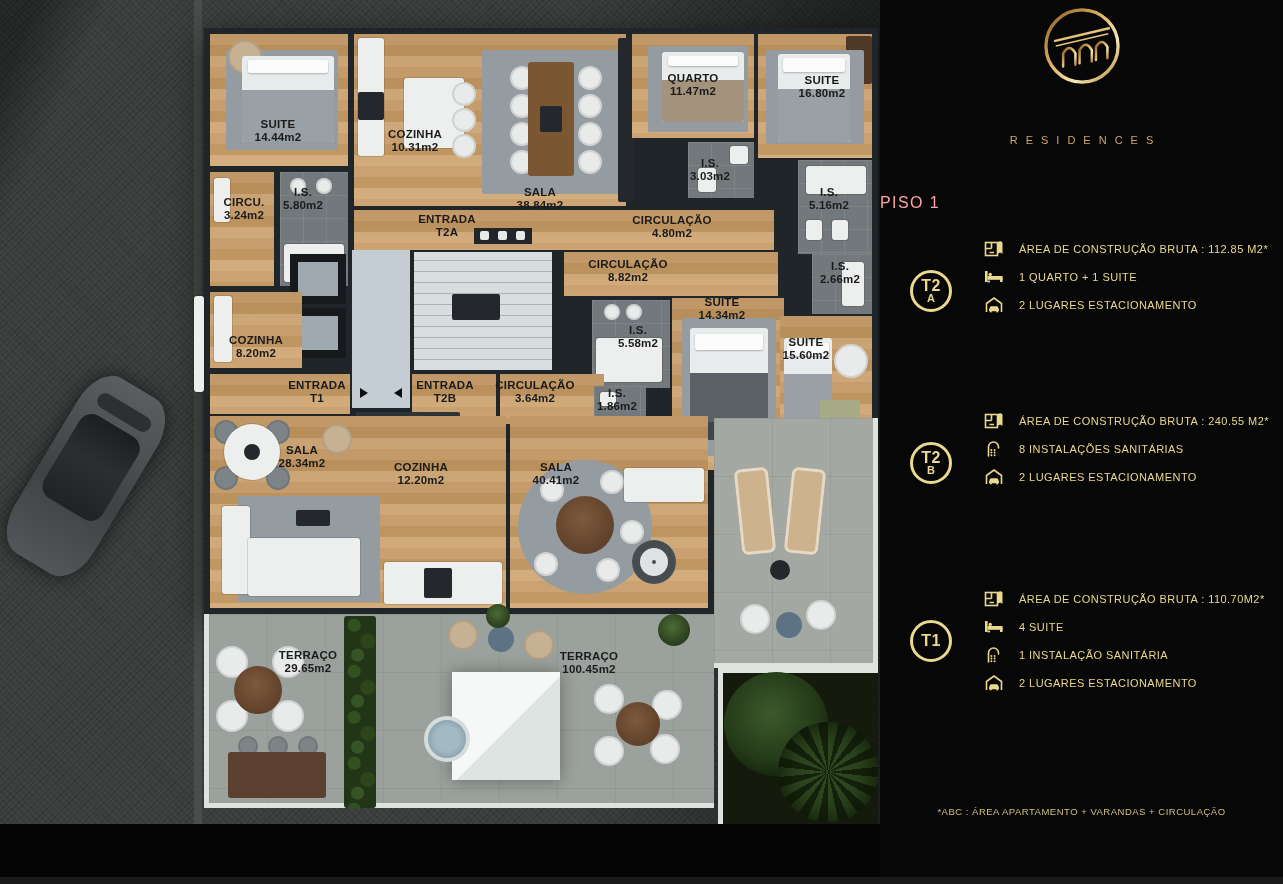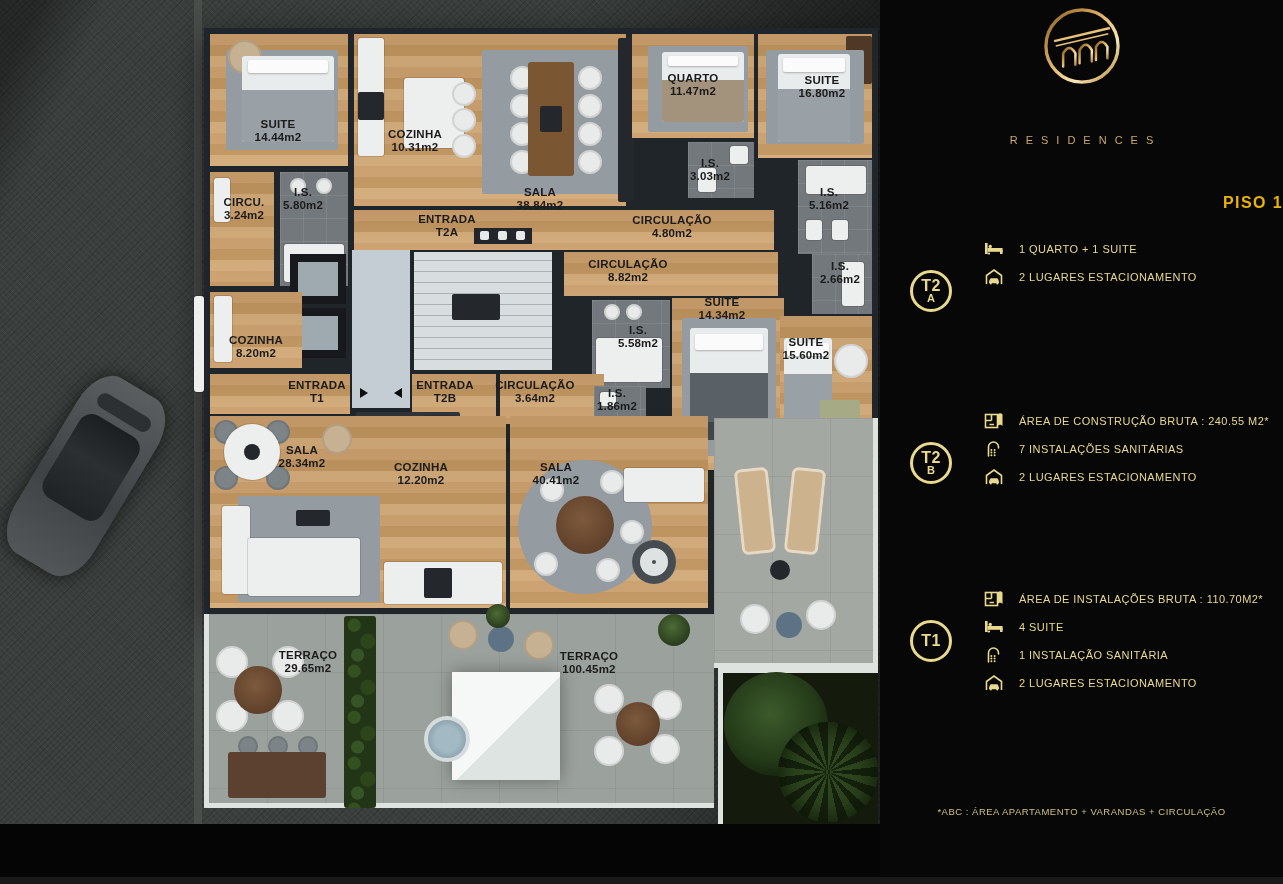--- a/index.html
+++ b/index.html
@@ -93,22 +93,22 @@
   .rlabel span{display:block;}
 
   
   .panel{position:absolute;left:880px;top:0;width:403px;height:884px;background:#070707;z-index:10;color:#e9d98e;}
   .logo{position:absolute;left:50%;top:5px;transform:translateX(-50%);}
   .brand{position:absolute;top:82px;width:100%;text-align:center;font-size:38px;font-weight:700;letter-spacing:1px;
          background:linear-gradient(93deg,#8a5c1a,#d3a44c 30%,#f5e4ac 52%,#e2bf74 66%,#a4762c 92%);
          -webkit-background-clip:text;background-clip:text;color:transparent;-webkit-text-fill-color:transparent;}
   .residences{position:absolute;top:134px;width:100%;text-align:center;font-size:11px;font-weight:400;
          letter-spacing:8px;padding-left:8px;color:#c9a96c;}
-  .piso{position:absolute;top:194px;width:100%;text-align:right;font-size:16px;font-weight:700;
-         letter-spacing:1.4px;color:#eab308;}
+  .piso{position:absolute;top:194px;width:100%;text-align:left;font-size:16px;font-weight:400;
+         letter-spacing:1.4px;color:#fca5a5;}
   .unit{position:absolute;left:20px;width:375px;}
   .badge{position:absolute;left:10px;top:30px;width:42px;height:42px;border:3px solid #e9d98e;border-radius:50%;
          display:flex;flex-direction:column;align-items:center;justify-content:center;line-height:.92;font-weight:700;}
   .badge .l1{font-size:16px;letter-spacing:.5px;}
   .badge .l2{font-size:11px;}
   .badge .l2:empty{display:none;}
   .srow{display:flex;align-items:center;gap:15px;margin:0 0 10px 84px;height:18px;}
   .sicon{flex:0 0 20px;height:20px;}
   .stext{font-size:11px;letter-spacing:.45px;white-space:nowrap;color:#e9d98e;}
   .footnote{position:absolute;top:806px;width:100%;text-align:center;font-size:9.5px;letter-spacing:.5px;color:#cfc07f;}
@@ -418,20 +418,30 @@
     </div>
     <div class="residences">RESIDENCES</div>
     <div class="piso">PISO 1</div>
 
     <section class="unit" style="top:240px">
       <div class="badge">
         <span class="l1">T2</span>
         <span class="l2">A</span>
       </div>
       <div class="srow">
+        <span class="sicon"><svg width="20" height="20" viewBox="0 0 20 20">
+              <g fill="none" stroke="#e9d98e" stroke-width="1.6">
+                <rect x="1.5" y="3.5" width="12" height="13"></rect>
+                <path d="M1.5 9.5h6M7.5 3.5v6M10 13.5H5.5"></path>
+              </g>
+              <path d="M13.5 3.5c2-1.6 3.5-1.6 5 0v11.5c-1.5-1.6-3-1.6-5 0z" fill="#e9d98e"></path>
+            </svg></span>
+        <span class="stext">ÁREA DE CONSTRUÇÃO BRUTA :  112.85 M2*</span>
+      </div>
+      <div class="srow">
         <span class="sicon"><svg width="20" height="20" viewBox="0 0 20 20" fill="#e9d98e">
               <rect x="1" y="4" width="2.6" height="11"></rect>
               <rect x="3.6" y="9" width="15" height="3.8"></rect>
               <rect x="16" y="11" width="2.6" height="4"></rect>
               <rect x="3.6" y="13.6" width="2.4" height="1.8"></rect>
               <circle cx="6.2" cy="7.4" r="1.7"></circle>
             </svg></span>
         <span class="stext">1 QUARTO + 1 SUITE</span>
       </div>
       <div class="srow">
@@ -465,21 +475,21 @@
               <path d="M4.5 17V8a5 5 0 0 1 10 0v1" fill="none" stroke="#e9d98e" stroke-width="1.6" stroke-linecap="round"></path>
               <g fill="#e9d98e">
                 <circle cx="7.4" cy="11" r="1"></circle>
                 <circle cx="10.6" cy="11" r="1"></circle>
                 <circle cx="7.4" cy="13.6" r="1"></circle>
                 <circle cx="10.6" cy="13.6" r="1"></circle>
                 <circle cx="7.4" cy="16.2" r="1"></circle>
                 <circle cx="10.6" cy="16.2" r="1"></circle>
               </g>
             </svg></span>
-        <span class="stext">7 INSTALAÇÕES SANITÁRIAS</span>
+        <span class="stext">8 INSTALAÇÕES SANITÁRIAS</span>
       </div>
       <div class="srow">
         <span class="sicon"><svg width="20" height="20" viewBox="0 0 20 20">
               <path d="M2.5 17V8.5L10 3l7.5 5.5V17" fill="none" stroke="#e9d98e" stroke-width="1.6"></path>
               <path d="M5 14.6l1-2.6c.2-.5.6-.8 1.1-.8h5.8c.5 0 .9.3 1.1.8l1 2.6v1.6H5z" fill="#e9d98e"></path>
               <circle cx="6.8" cy="16.6" r="1" fill="#e9d98e"></circle>
               <circle cx="13.2" cy="16.6" r="1" fill="#e9d98e"></circle>
             </svg></span>
         <span class="stext">2 LUGARES ESTACIONAMENTO</span>
       </div>
@@ -491,21 +501,21 @@
 
       </div>
       <div class="srow">
         <span class="sicon"><svg width="20" height="20" viewBox="0 0 20 20">
               <g fill="none" stroke="#e9d98e" stroke-width="1.6">
                 <rect x="1.5" y="3.5" width="12" height="13"></rect>
                 <path d="M1.5 9.5h6M7.5 3.5v6M10 13.5H5.5"></path>
               </g>
               <path d="M13.5 3.5c2-1.6 3.5-1.6 5 0v11.5c-1.5-1.6-3-1.6-5 0z" fill="#e9d98e"></path>
             </svg></span>
-        <span class="stext">ÁREA DE INSTALAÇÕES BRUTA :  110.70M2*</span>
+        <span class="stext">ÁREA DE CONSTRUÇÃO BRUTA :  110.70M2*</span>
       </div>
       <div class="srow">
         <span class="sicon"><svg width="20" height="20" viewBox="0 0 20 20" fill="#e9d98e">
               <rect x="1" y="4" width="2.6" height="11"></rect>
               <rect x="3.6" y="9" width="15" height="3.8"></rect>
               <rect x="16" y="11" width="2.6" height="4"></rect>
               <rect x="3.6" y="13.6" width="2.4" height="1.8"></rect>
               <circle cx="6.2" cy="7.4" r="1.7"></circle>
             </svg></span>
         <span class="stext">4 SUITE</span>

